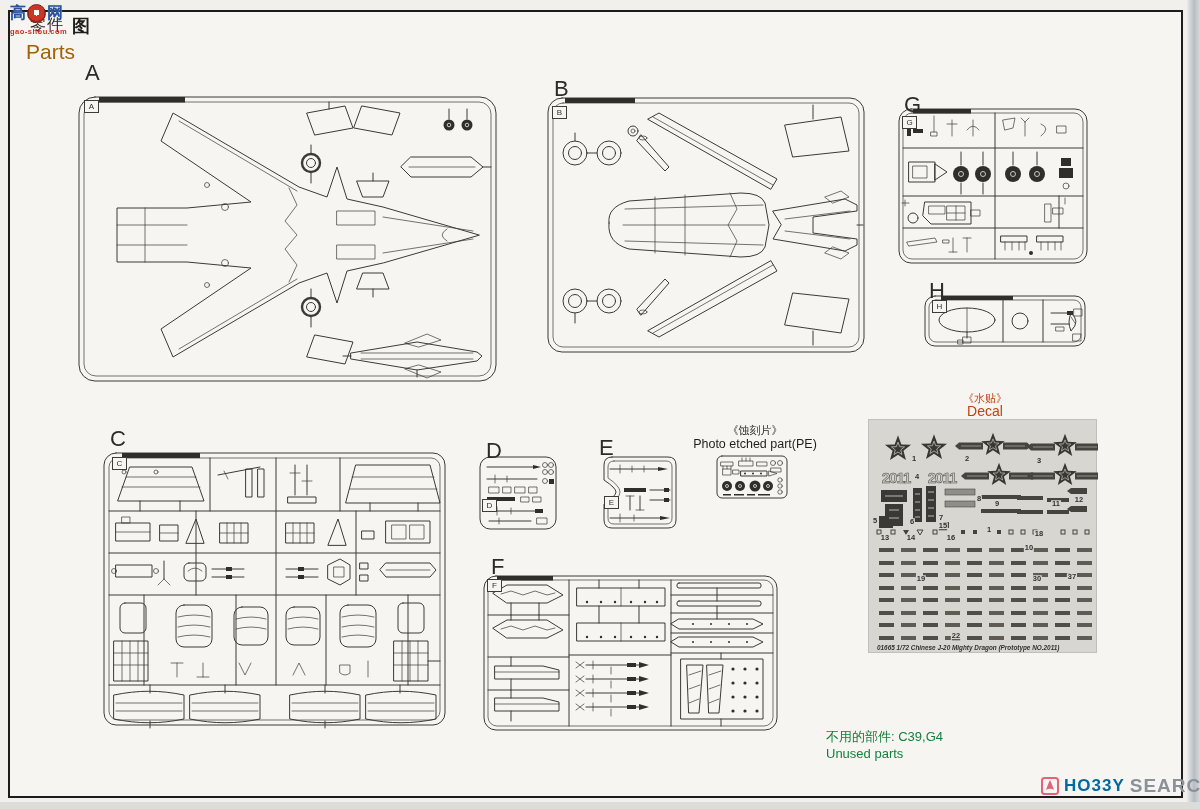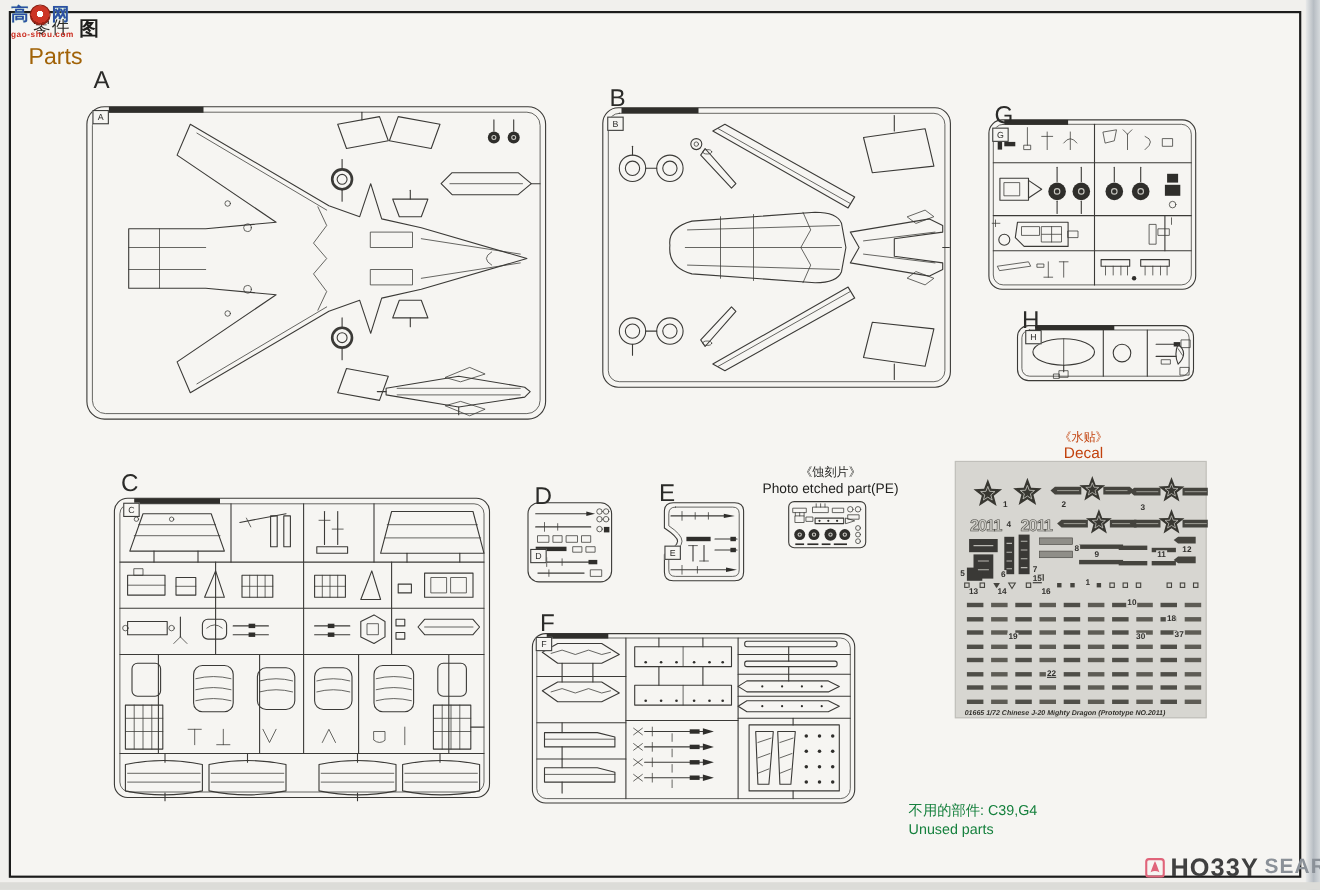--- a/index.html
+++ b/index.html
@@ -46,21 +46,21 @@
   .decal-sheet{position:absolute;left:868px;top:419px;width:229px;height:234px;
       background:#d7d6d1;border:1px solid #c0bfba;box-sizing:border-box;z-index:1}
   .marker{position:absolute;font-size:7.5px;font-weight:bold;color:#32312e;background:#d7d6d1;
       padding:0 1px;transform:translate(-50%,-50%);line-height:1;z-index:4}
   .dash{position:absolute;z-index:2}
 
   .unused{position:absolute;left:826px;top:728px;color:#15803d;font-size:13px;line-height:17px}
 
   .brand{position:absolute;left:1041px;top:775px;display:flex;align-items:center;z-index:6}
   .brand-icon{width:18px;height:18px;margin-right:5px}
-  .brand-p1{color:#404040;font-weight:bold;font-size:23px;letter-spacing:1px}
+  .brand-p1{color:#0369a1;font-weight:bold;font-size:17px;letter-spacing:1px}
   .brand-p2{color:#8b9198;font-weight:bold;font-size:19px;letter-spacing:1px;margin-left:5px}
 </style>
 </head>
 <body>
 
 <div class="frame"></div>
 <div class="right-band"></div>
 <div class="bottom-band"></div>
 
 <div class="wm">
@@ -838,25 +838,25 @@
       <span class="marker" style="left: 110px; top: 79px;">8</span>
       <span class="marker" style="left: 128px; top: 84px;">9</span>
       <span class="marker" style="left: 160px; top: 83px; margin-top: 45px;">10</span>
       <span class="marker" style="left: 187px; top: 84px;">11</span>
       <span class="marker" style="left: 210px; top: 80px;">12</span>
       <span class="marker" style="left: 16px; top: 118px;">13</span>
       <span class="marker" style="left: 42px; top: 118px;">14</span>
       <span class="marker" style="left: 74px; top: 106px; text-decoration: underline;">15</span>
       <span class="marker" style="left: 82px; top: 118px;">16</span>
       <span class="marker" style="left: 120px; top: 110px;">1</span>
-      <span class="marker" style="left: 196px; top: 114px; margin-top: 28px;">18</span>
+      <span class="marker" style="left: 170px; top: 114px;">18</span>
       <span class="marker" style="left: 52px; top: 159px;">19</span>
       <span class="marker" style="left: 168px; top: 159px;">30</span>
       <span class="marker" style="left: 203px; top: 157px;">37</span>
-      <span class="marker" style="left: 87px; top: 192px; text-decoration: underline;">22</span>
+      <span class="marker" style="left: 87px; top: 216px; text-decoration: underline;">22</span>
     </div>
 </div>
 
 <div class="unused">
   <div>不用的部件: C39,G4</div>
   <div>Unused parts</div>
 </div>
 
 <div class="brand">
   <svg class="brand-icon" viewBox="0 0 18 18">

